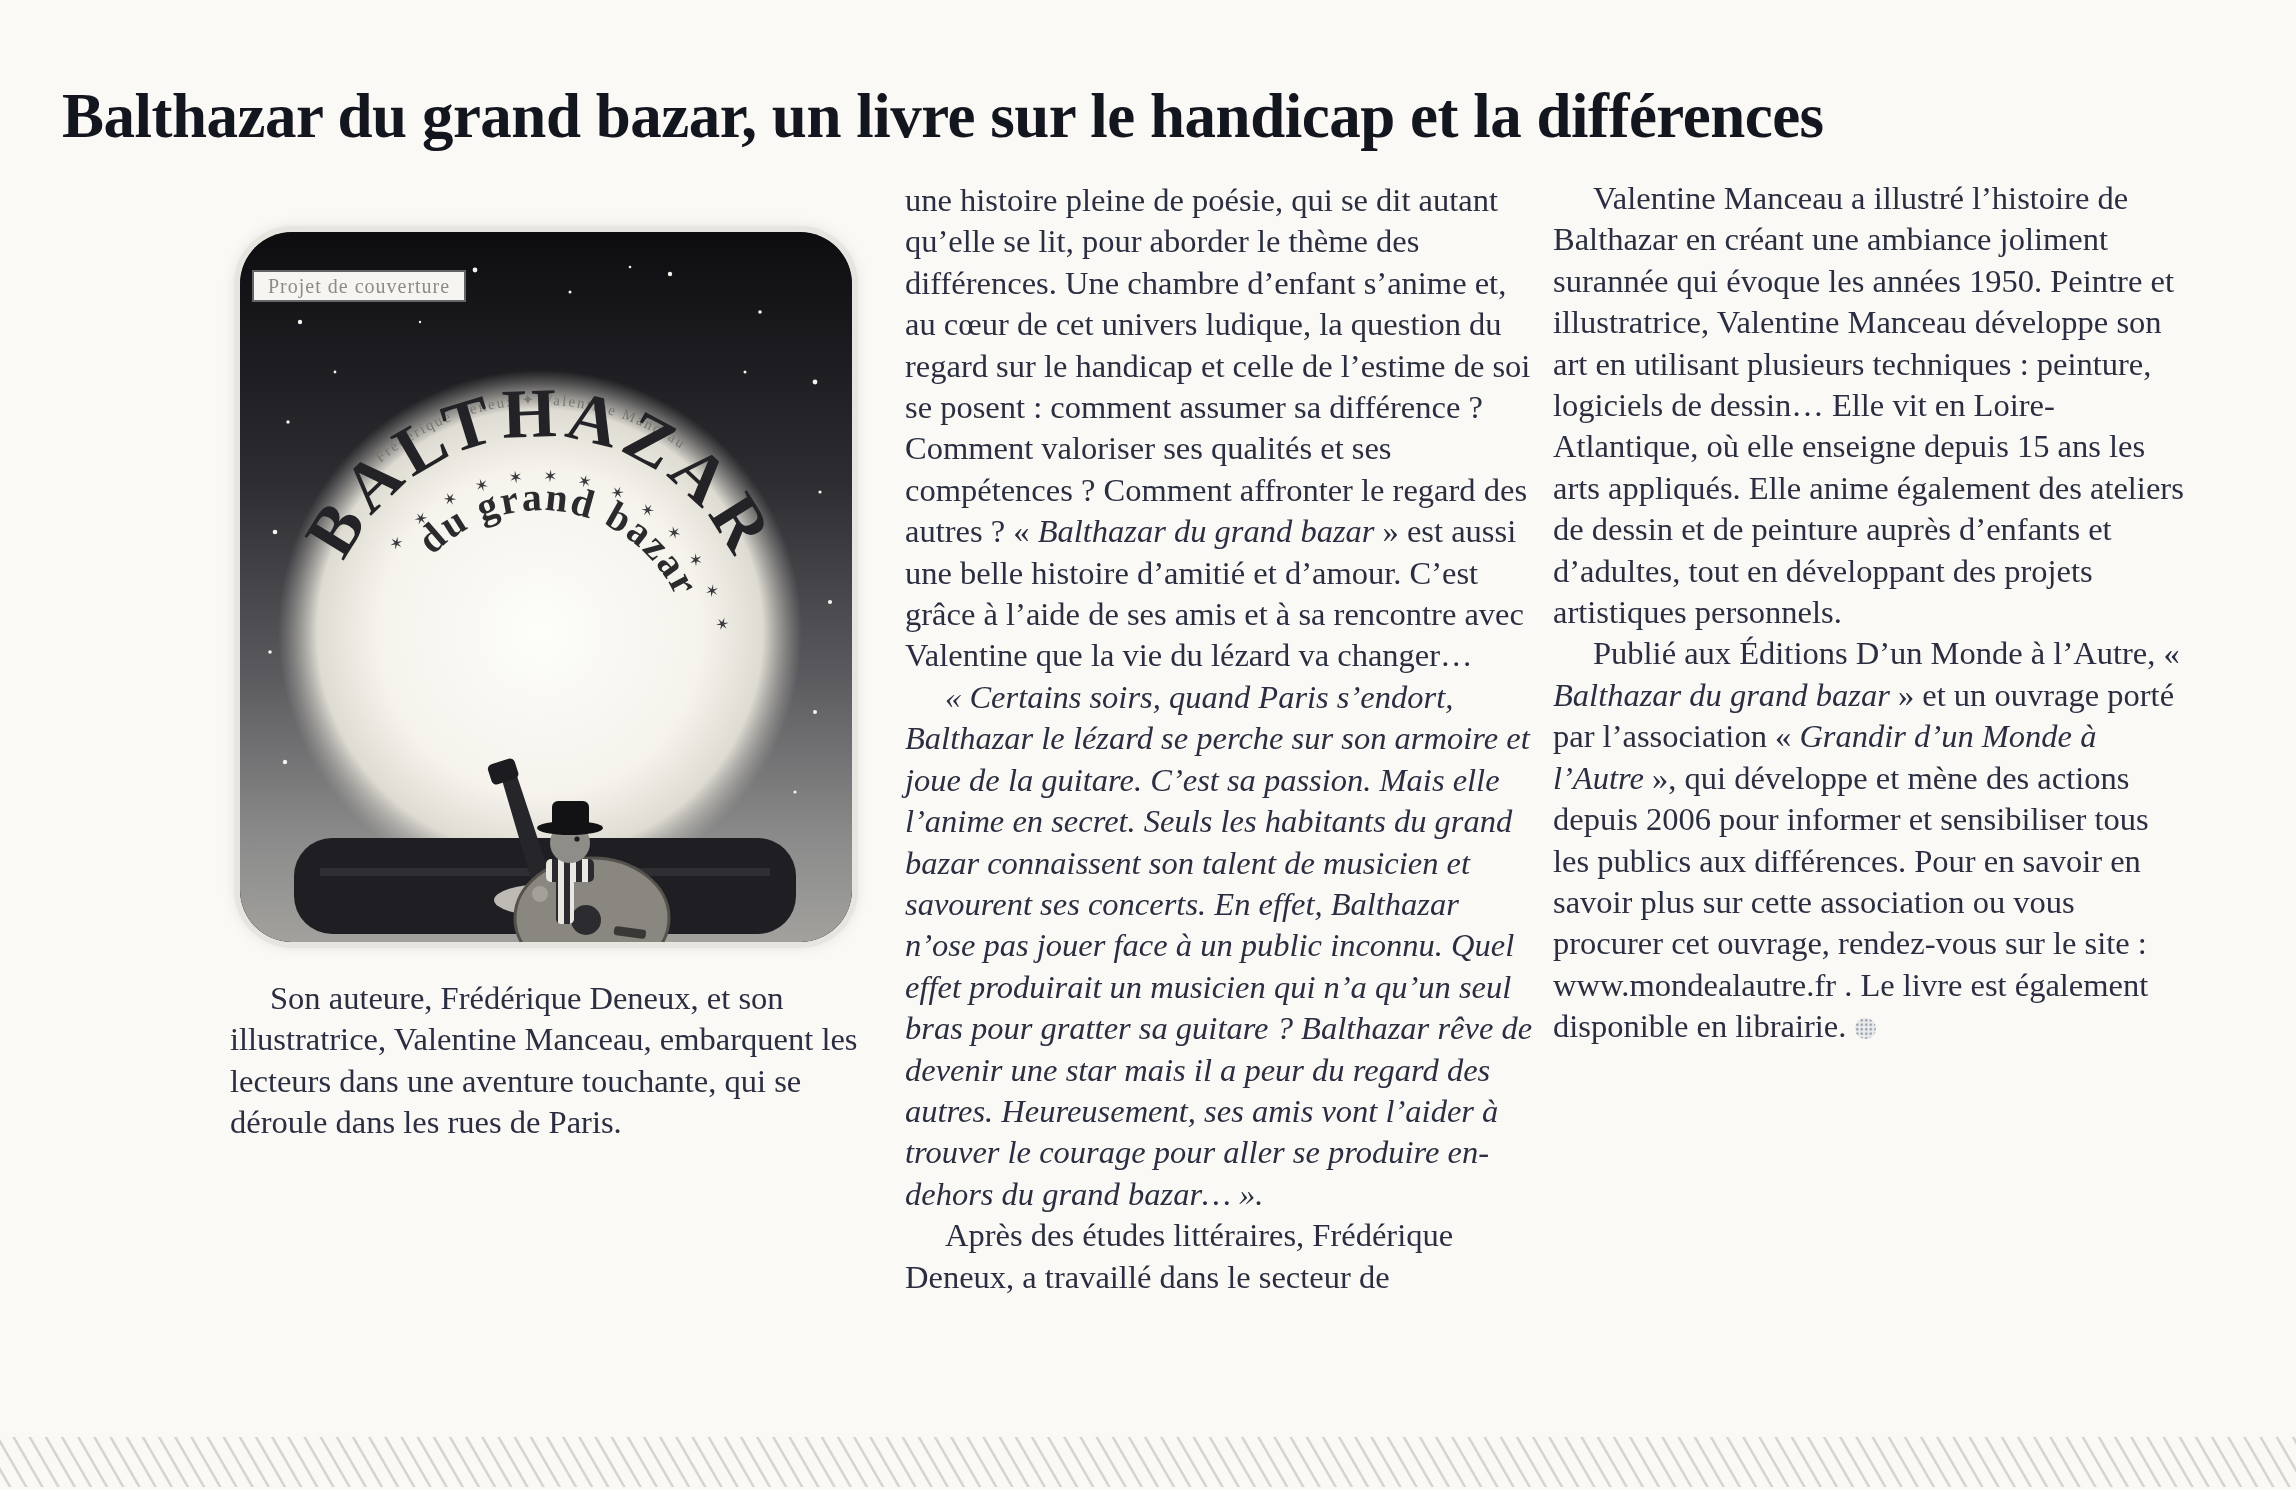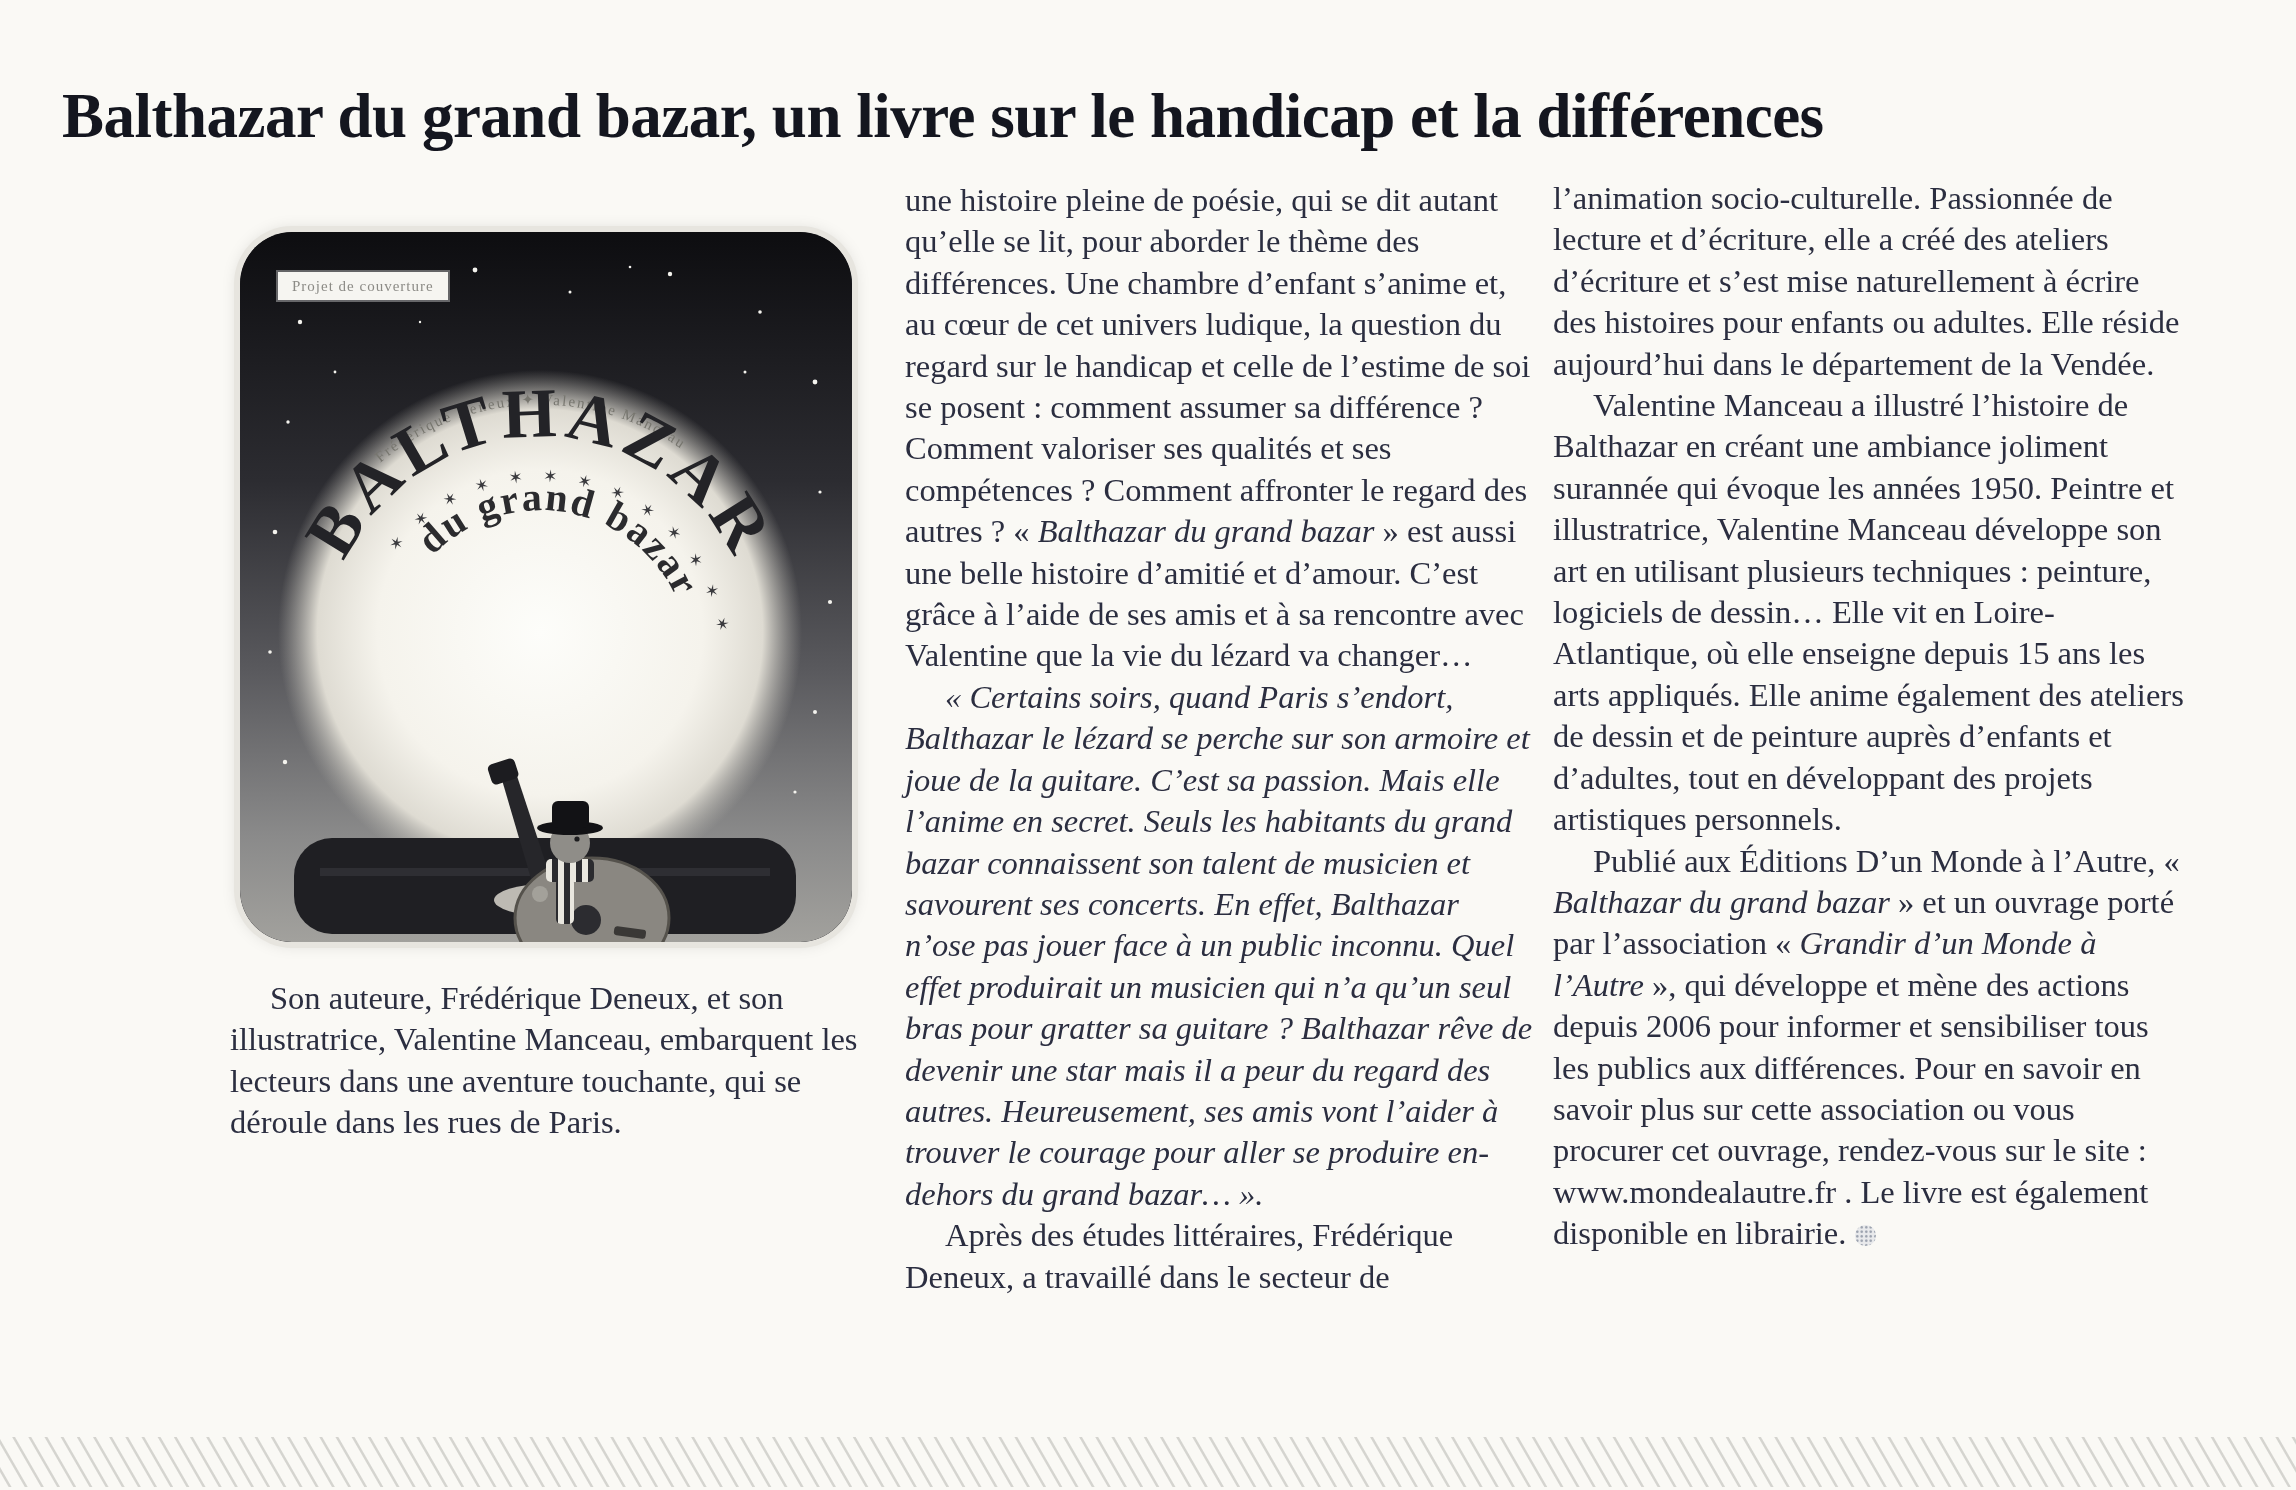--- a/index.html
+++ b/index.html
@@ -24,23 +24,23 @@
   .para.indent{text-indent:40px;}
   .para em{font-style:italic;}
   
   .book-cover{
     position:relative;width:612px;height:710px;margin:46px 0 36px 10px;
     border-radius:52px;
     box-shadow:0 0 0 6px #e7e5df, 0 0 18px rgba(0,0,0,.18);
     overflow:hidden;background:#2a2a2e;
   }
   .cover-label{
-    position:absolute;left:38px;top:40px;z-index:5;
+    position:absolute;left:14px;top:40px;z-index:5;
     background:#f6f5f1;color:#8c8b86;
-    font-size:15px;line-height:28px;padding:0 14px;
+    font-size:20px;line-height:28px;padding:0 14px;
     letter-spacing:1px;white-space:nowrap;
     box-shadow:0 0 0 2px rgba(255,255,255,.35);
   }
   .cover-svg{position:absolute;left:0;top:0;}
   
   .end-mark{
     display:inline-block;width:21px;height:21px;border-radius:50%;
     margin-left:9px;vertical-align:-2px;
     background-color:#e9eaec;
     background-image:radial-gradient(#9aa0ac 1.1px, transparent 1.4px);
@@ -163,18 +163,17 @@
     </div>
 </div>
 
 <div class="col col-mid">
     <p class="para"><span>une histoire pleine de poésie, qui se dit autant qu’elle se lit, pour aborder le thème des différences. Une chambre d’enfant s’anime et, au cœur de cet univers ludique, la question du regard sur le handicap et celle de l’estime de soi se posent : comment assumer sa différence ? Comment valoriser ses qualités et ses compétences ? Comment affronter le regard des autres ? « </span><em>Balthazar du grand bazar</em><span> » est aussi une belle histoire d’amitié et d’amour. C’est grâce à l’aide de ses amis et à sa rencontre avec Valentine que la vie du lézard va changer…</span></p>
     <p class="para indent"><em>« Certains soirs, quand Paris s’endort, Balthazar le lézard se perche sur son armoire et joue de la guitare. C’est sa passion. Mais elle l’anime en secret. Seuls les habitants du grand bazar connaissent son talent de musicien et savourent ses concerts. En effet, Balthazar n’ose pas jouer face à un public inconnu. Quel effet produirait un musicien qui n’a qu’un seul bras pour gratter sa guitare ? Balthazar rêve de devenir une star mais il a peur du regard des autres. Heureusement, ses amis vont l’aider à trouver le courage pour aller se produire en-dehors du grand bazar… ».</em></p>
     <p class="para indent"><span>Après des études littéraires, Frédérique Deneux, a travaillé dans le secteur de</span></p>
   </div>
 
 <div class="col col-right">
-    <p class="para"><span>l’animation socio-culturelle. Passionnée de lecture et d’écriture, elle a créé des ateliers d’écriture et s’est mise naturellement à écrire des histoires pour enfants ou adultes. Elle réside aujourd’hui dans le département de la Vendée.</span></p>
     <p class="para indent"><span>Valentine Manceau a illustré l’histoire de Balthazar en créant une ambiance joliment surannée qui évoque les années 1950. Peintre et illustratrice, Valentine Manceau développe son art en utilisant plusieurs techniques : peinture, logiciels de dessin… Elle vit en Loire-Atlantique, où elle enseigne depuis 15 ans les arts appliqués. Elle anime également des ateliers de dessin et de peinture auprès d’enfants et d’adultes, tout en développant des projets artistiques personnels.</span></p>
     <p class="para indent"><span>Publié aux Éditions D’un Monde à l’Autre, « </span><em>Balthazar du grand bazar</em><span> » et un ouvrage porté par l’association « </span><em>Grandir d’un Monde à l’Autre</em><span> », qui développe et mène des actions depuis 2006 pour informer et sensibiliser tous les publics aux différences. Pour en savoir en savoir plus sur cette association ou vous procurer cet ouvrage, rendez-vous sur le site : www.mondealautre.fr . Le livre est également disponible en librairie.</span><span class="end-mark"></span></p>
   </div>
 
 <div class="hatch-strip"></div>
 
 </body></html>

